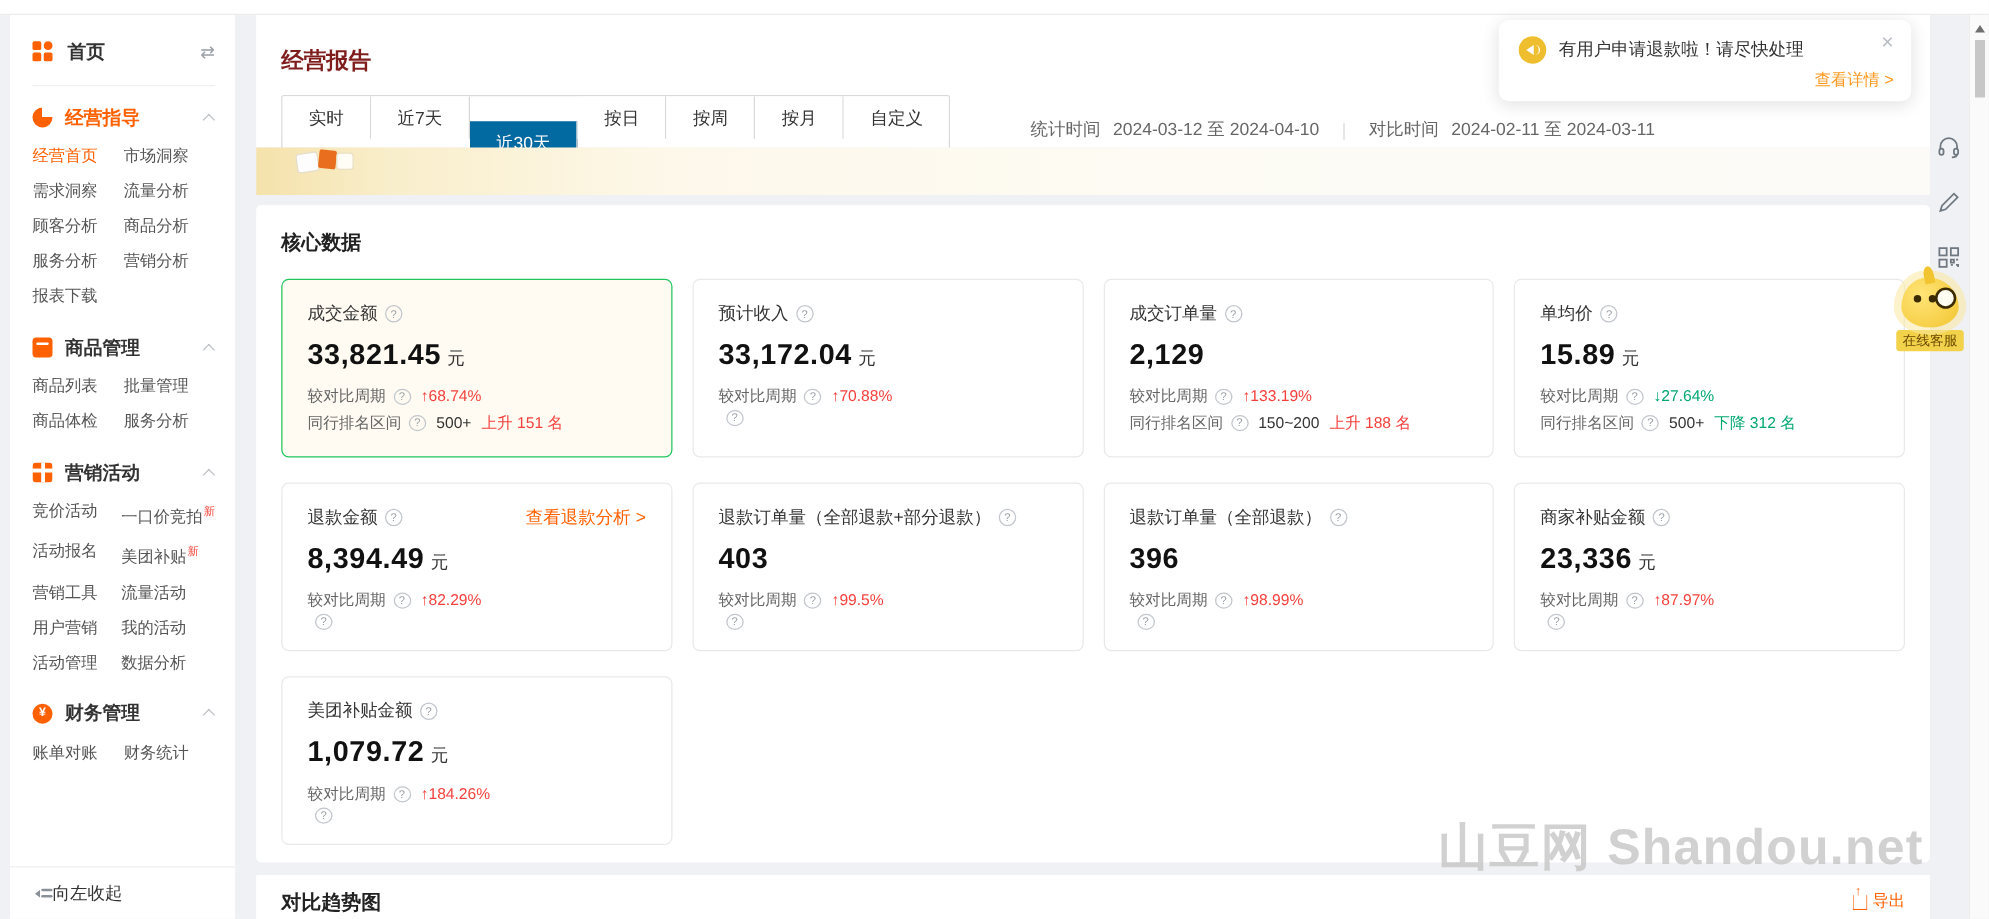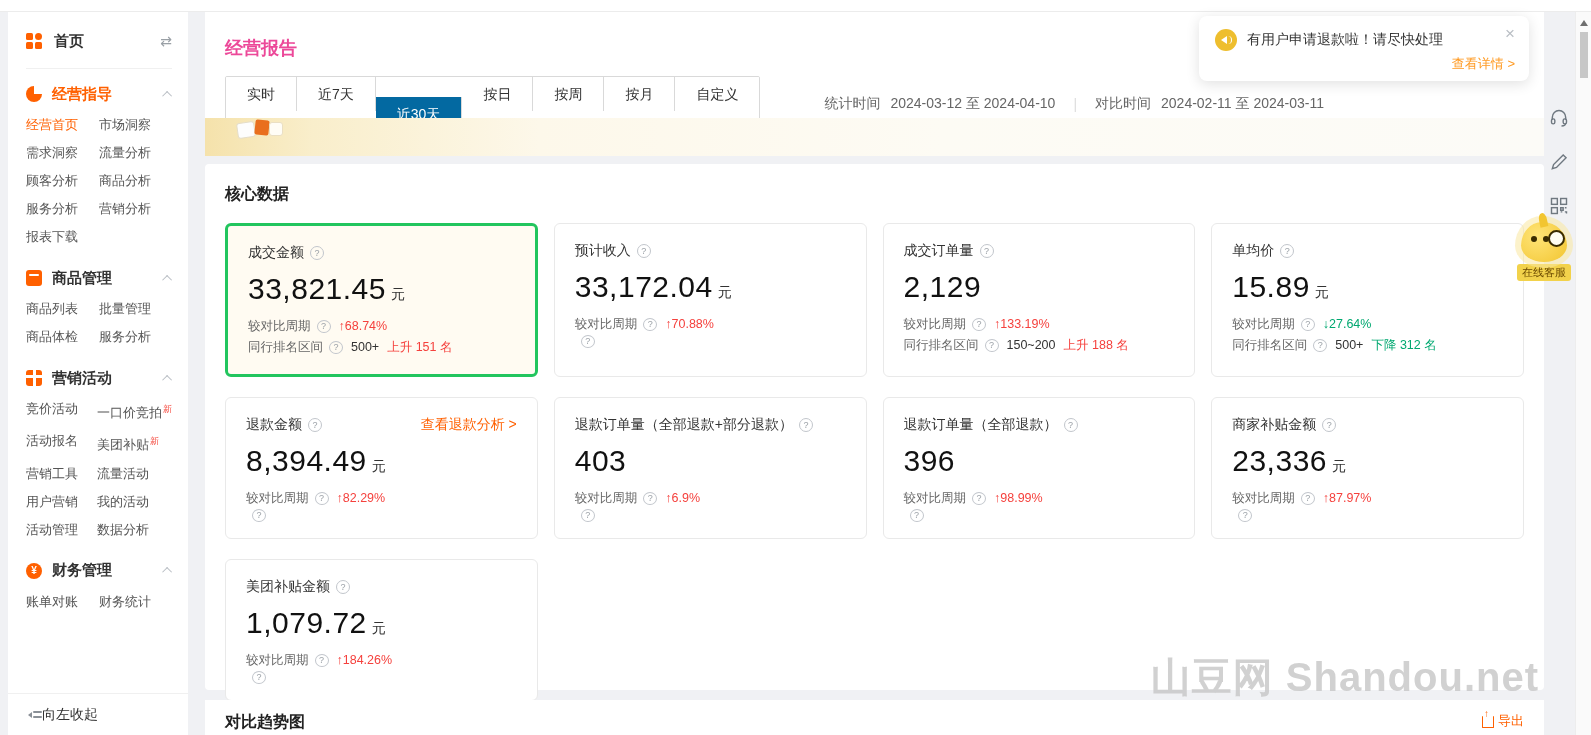--- a/index.html
+++ b/index.html
@@ -38,21 +38,21 @@
   .side-link.active { color:#ff6000; }
   .side-link sup.badge { color:#f5483d; font-size:9px; margin-left:1px; }
   .side-foot { position:absolute; left:0; right:0; bottom:0; height:42px; border-top:1px solid #f0f0f0; display:flex; align-items:center; padding-left:20px; cursor:pointer; }
   .collapse-icon { width:14px; height:10px; position:relative; }
   .collapse-icon::before { content:""; position:absolute; right:0; top:1px; width:9px; height:2px; background:#8a9097; box-shadow:0 5px 0 #8a9097; border-radius:1px; }
   .collapse-icon::after { content:""; position:absolute; left:0; top:2.5px; border-top:3px solid transparent; border-bottom:3px solid transparent; border-right:4px solid #8a9097; }
   .side-foot .lbl { font-size:14px; color:#333; }
 
   
   .header-panel { position:absolute; left:205px; top:12px; width:1339px; height:106px; background:#fff; padding:24px 20px 0 20px; }
-  .page-title { font-size:18px; font-weight:bold; color:#ec4899; margin-bottom:16px; }
+  .page-title { font-size:18px; font-weight:bold; color:#7f1d1d; margin-bottom:16px; }
   .filter-row { display:flex; align-items:center; }
   .tabs { display:inline-flex; border:1px solid #d9d9d9; border-radius:2px; overflow:hidden; }
   .tab { padding:0 21px; height:34px; line-height:34px; font-size:14px; color:#333; background:#fff; cursor:pointer; border-right:1px solid #d9d9d9; white-space:nowrap; }
   .tab:last-child { border-right:none; }
   .tab.active { background:#0369a1; color:#fff;margin-top:20px; }
   .time-info { display:flex; align-items:center; margin-left:64px; font-size:14px; color:#666; gap:10px; }
   .time-info .rng { color:#666; }
   .time-info .sep { color:#ddd; padding:0 8px; }
 
   
@@ -61,27 +61,27 @@
   .banner-art { position:absolute; left:26px; top:0; width:60px; height:26px; }
   .banner-art .b1 { position:absolute; left:6px; top:4px; width:18px; height:16px; background:#fdfdfd; border:1px solid #e4ddc9; border-radius:3px; transform:rotate(-8deg); }
   .banner-art .b2 { position:absolute; left:24px; top:2px; width:14px; height:15px; background:#e96f1e; border-radius:2px; transform:rotate(6deg); }
   .banner-art .b3 { position:absolute; left:38px; top:4px; width:14px; height:14px; background:#fffdf6; border:1px solid #eadfc4; border-radius:3px; }
 
   
   .core-panel { position:absolute; left:205px; top:164px; width:1339px; height:526px; background:#fff; border-radius:4px; padding:20px; }
   .section-title { font-size:16px; font-weight:bold; color:#222; margin-bottom:18px; }
   .cards { display:grid; grid-template-columns:repeat(4,1fr); gap:20px 16px; }
   .card { border:1px solid #e9e9e9; border-radius:6px; background:#fff; padding:18px 20px 16px 20px; min-height:118px; }
-  .card.highlight { border:3px solid #22c55e; background:#fffbf2; }
+  .card.highlight { border:1px solid #22c55e; background:#fffbf2; }
   .card-head { display:flex; align-items:center; font-size:14px; color:#333; margin-bottom:10px; }
   .card-head .lbl { white-space:nowrap; }
   .qmark { display:inline-block; width:14px; height:14px; border:1px solid #c2c6cc; border-radius:50%; color:#9aa0a6; font-size:9px; line-height:12px; text-align:center; margin-left:6px; flex:0 0 14px; }
   .card-link { margin-left:auto; font-size:14px; color:#ff6000; text-decoration:none; white-space:nowrap; }
   .value-row { display:flex; align-items:baseline; margin-bottom:10px; }
-  .value { font-size:30px; font-weight:normal; color:#111; letter-spacing:.5px; font-family:"Liberation Sans","DejaVu Sans",sans-serif; }
+  .value { font-size:23px; font-weight:bold; color:#111; letter-spacing:.5px; font-family:"Liberation Sans","DejaVu Sans",sans-serif; }
   .unit { font-size:14px; color:#333; margin-left:5px; }
   .sub-row { display:flex; align-items:center; font-size:12.5px; color:#666; line-height:21px; white-space:nowrap; }
   .sub-row .qmark { width:13px; height:13px; line-height:11px; margin:0 8px 0 6px; }
   .delta.up { color:#f5413d; } .delta.down { color:#00a870; }
   .rank-range { color:#333; margin-right:8px; }
   .rank-change.up { color:#f5413d; } .rank-change.down { color:#00a870; }
 
   
   .bottom-panel { position:absolute; left:205px; top:700px; width:1339px; height:80px; background:#fff; padding:12px 20px 0 20px; display:flex; align-items:flex-start; justify-content:space-between; }
   .export-link { font-size:13px; color:#ff6000; text-decoration:none; display:flex; align-items:center; gap:4px; }
@@ -359,21 +359,21 @@
       <span class="qmark">?</span>
 
     </div>
     <div class="value-row">
       <span class="value">403</span>
 
     </div>
     <div class="sub-row compare-row">
       <span>较对比周期</span>
       <span class="qmark">?</span>
-      <span class="delta up">↑6.9%</span>
+      <span class="delta up">↑99.5%</span>
     </div>
     <div class="sub-row rank-row" hidden="">
       <span></span>
       <span class="qmark">?</span>
       <span class="rank-range"></span>
       <span class="rank-change"></span>
     </div>
   </div>
 
   <div class="card">

